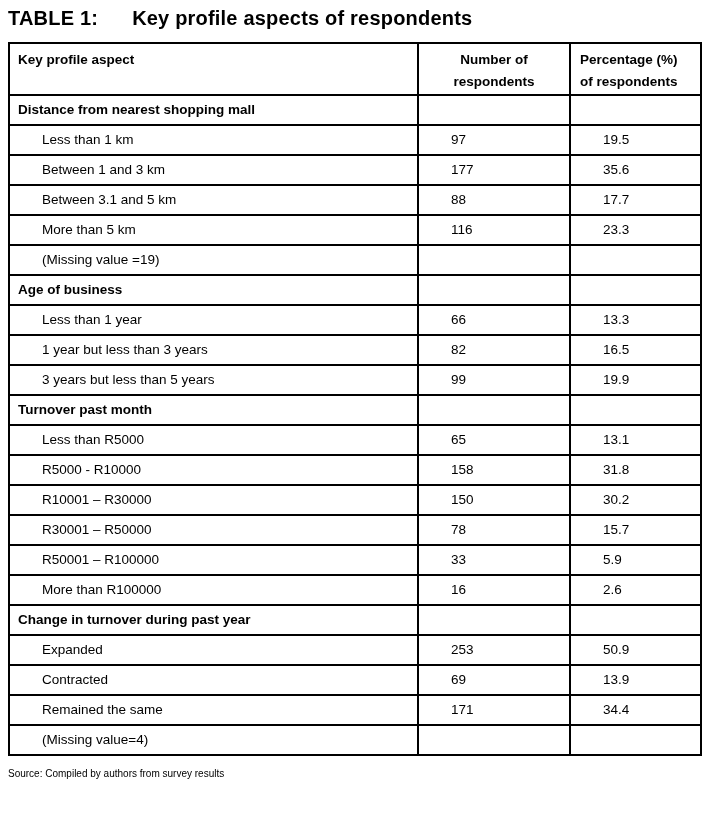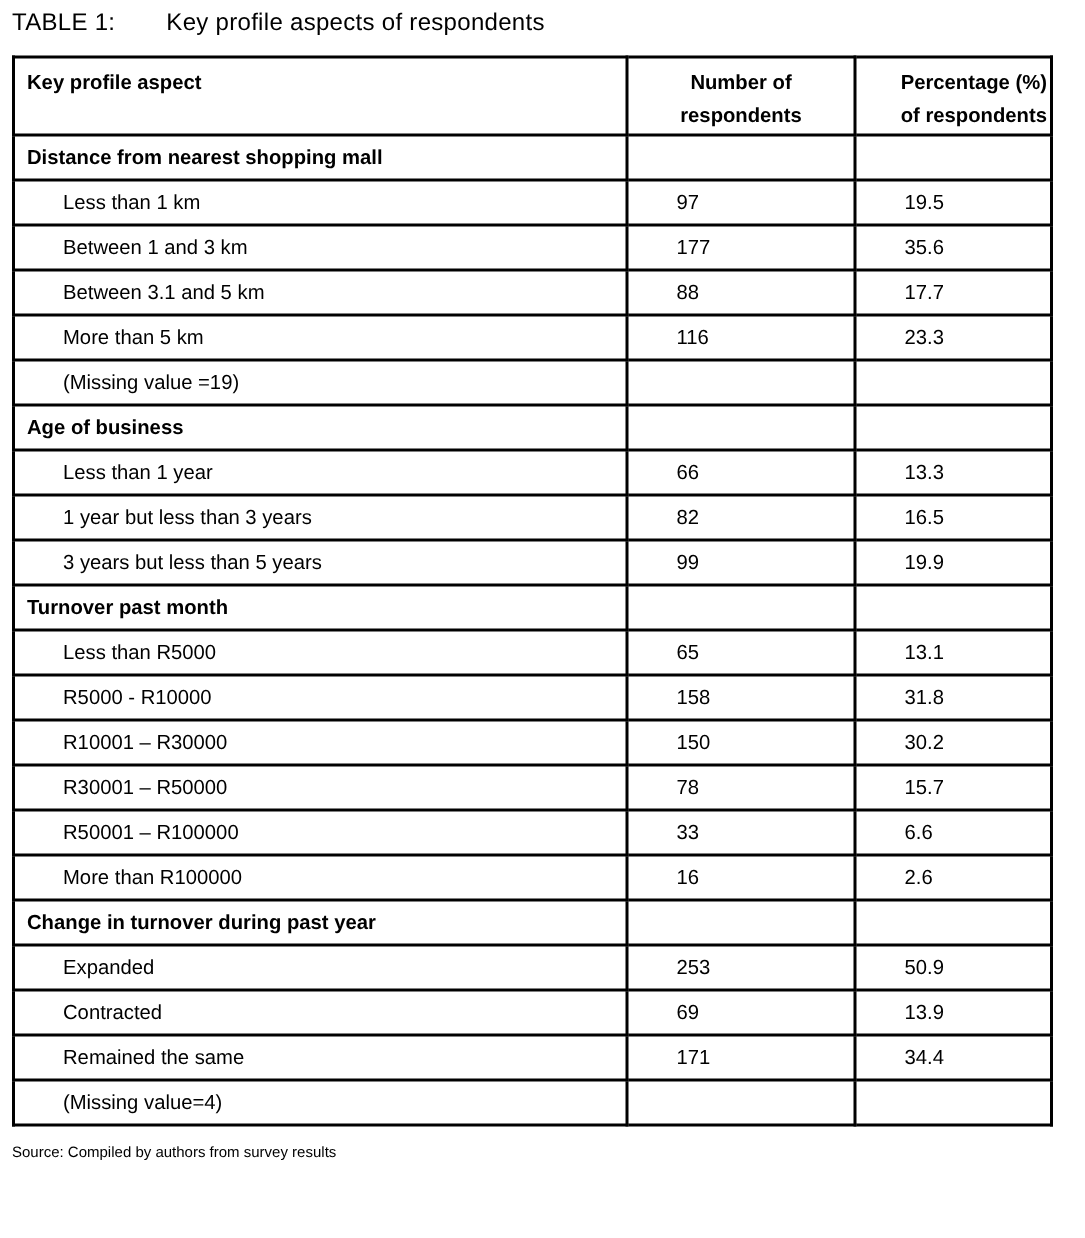--- a/index.html
+++ b/index.html
@@ -13,22 +13,22 @@
     -webkit-font-smoothing: antialiased;
   }
   .page {
     width: 723px;
     height: 825px;
     box-sizing: border-box;
     padding: 6px 0 0 8px;
     overflow: hidden;
   }
   .title {
-    font-weight: normal;
-    font-size: 16px;
+    font-weight: bold;
+    font-size: 20px;
     letter-spacing: 0.2px;
     margin: 1px 0 12px 0;
     white-space: nowrap;
   }
   .title-text { margin-left: 34px; }
 
   table.profile-table {
     border-collapse: collapse;
     table-layout: fixed;
     width: 692px;
@@ -45,21 +45,21 @@
   th {
     font-weight: bold;
     vertical-align: top;
     height: 49px;
     padding: 5px 2px 0 2px;
     line-height: 1.65;
     box-sizing: border-box;
   }
   th.th-aspect { text-align: left; padding-left: 8px; }
   th.th-number { text-align: center; }
-  th.th-percent { text-align: right; padding-left: 9px; }
+  th.th-percent { text-align: left; padding-left: 9px; }
 
   td {
     height: 28px;
     padding: 0;
     vertical-align: middle;
   }
   td.cell-label { text-align: left; padding-left: 8px; }
   td.cell-number, td.cell-percent { text-align: left; }
   tr.section td { font-weight: bold; margin-top: 20px; }
   tr.note td, tr.data td { font-weight: normal; padding-left: 32px; }
@@ -170,21 +170,21 @@
           <td class="cell-percent">30.2</td>
         </tr>
         <tr class="row data">
           <td class="cell-label">R30001 – R50000</td>
           <td class="cell-number">78</td>
           <td class="cell-percent">15.7</td>
         </tr>
         <tr class="row data">
           <td class="cell-label">R50001 – R100000</td>
           <td class="cell-number">33</td>
-          <td class="cell-percent">6.6</td>
+          <td class="cell-percent">5.9</td>
         </tr>
         <tr class="row data">
           <td class="cell-label">More than R100000</td>
           <td class="cell-number">16</td>
           <td class="cell-percent">2.6</td>
         </tr>
         <tr class="row section">
           <td class="cell-label">Change in turnover during past year</td>
           <td class="cell-number"></td>
           <td class="cell-percent"></td>

